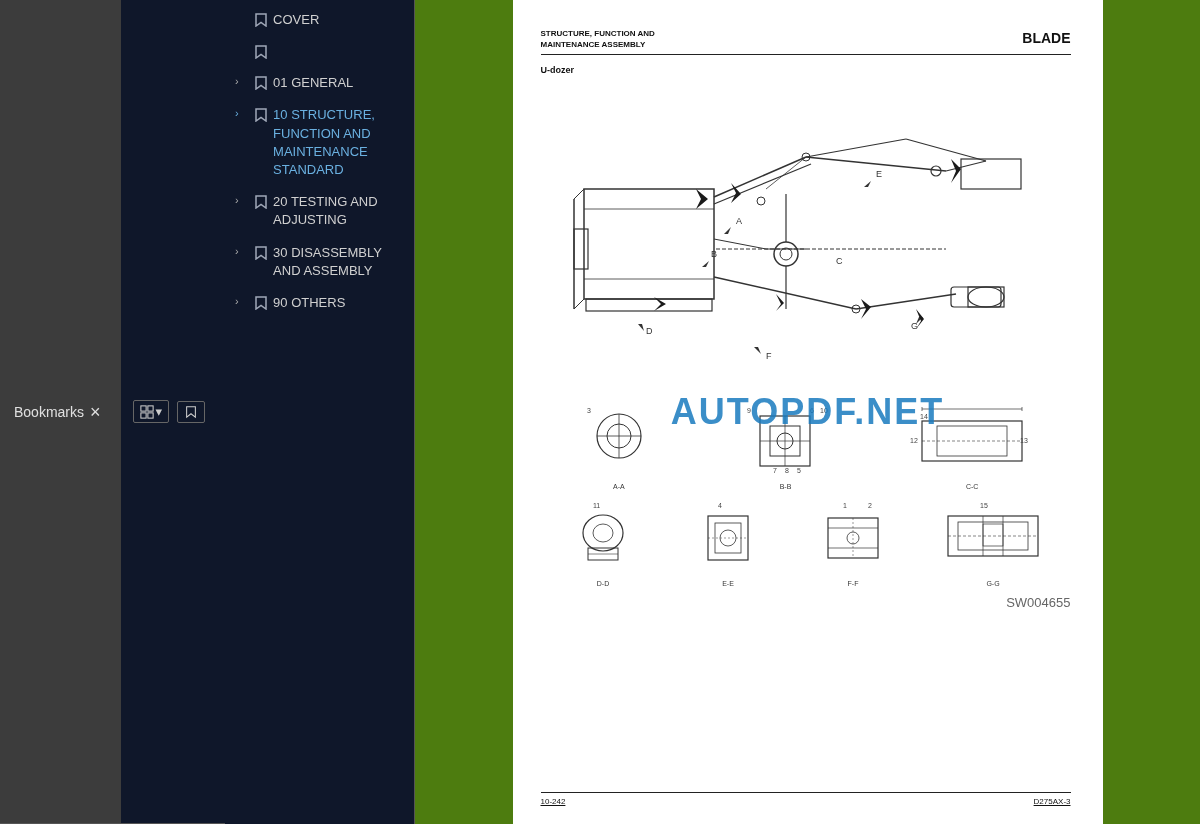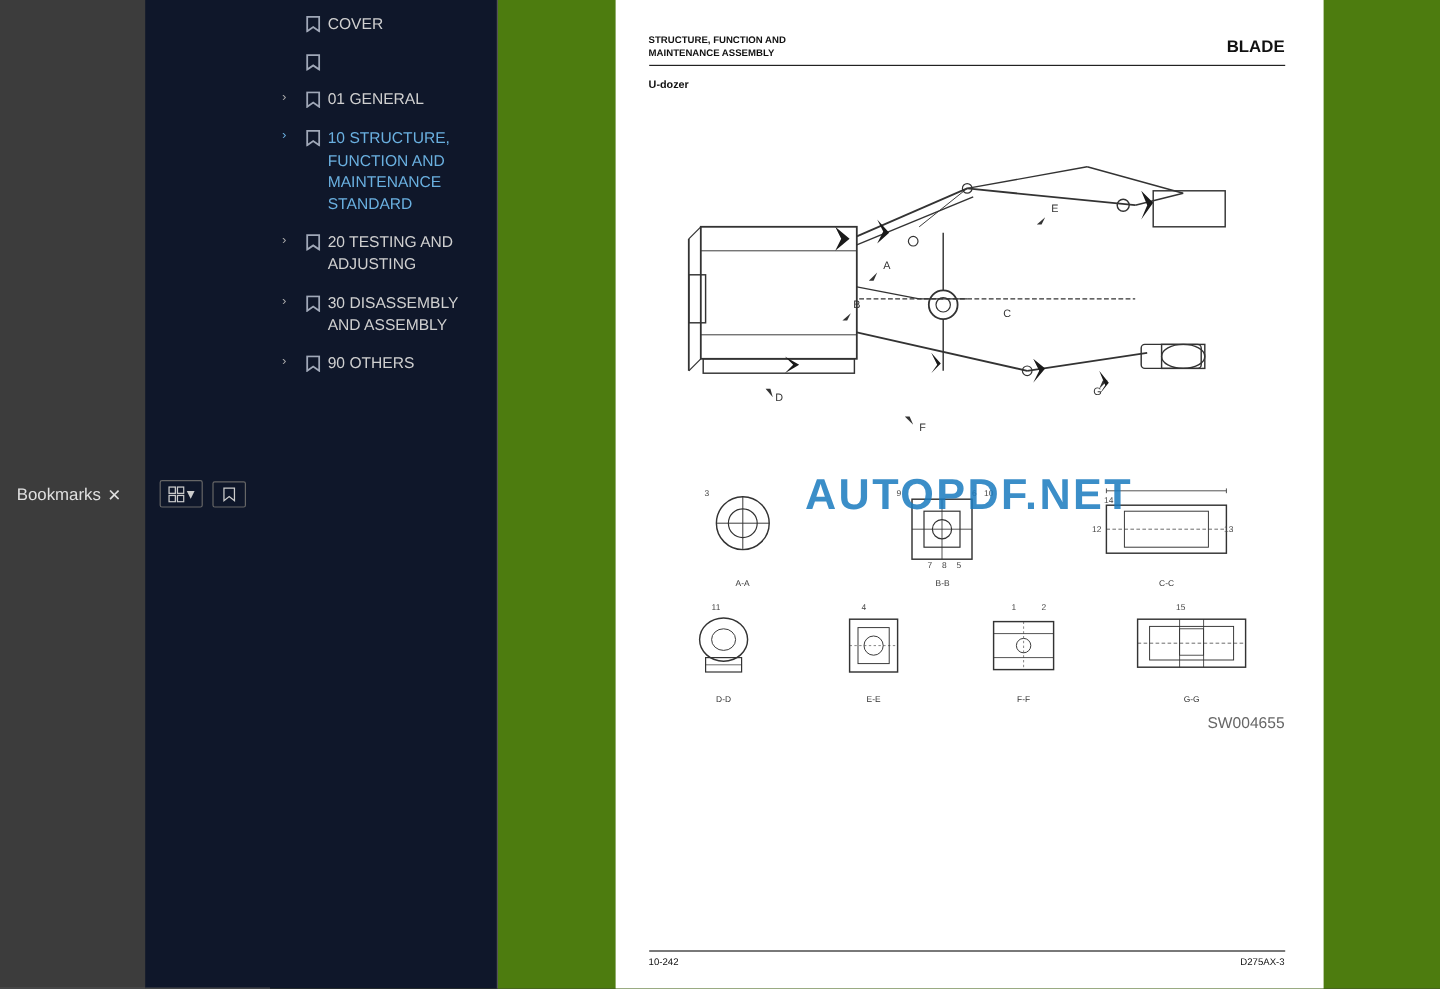--- a/index.html
+++ b/index.html
@@ -245,20 +245,21 @@
       position: absolute;
       bottom: 18px;
       left: 28px;
       right: 32px;
       display: flex;
       justify-content: space-between;
       font-size: 8px;
       color: #111;
       border-top: 1px solid #222;
       padding-top: 4px;
+      text-decoration: underline;
     }
 
     .part-num {
       font-size: 13px;
       color: #666;
       text-align: right;
       margin-top: 2px;
     }
   </style>
 </head>

